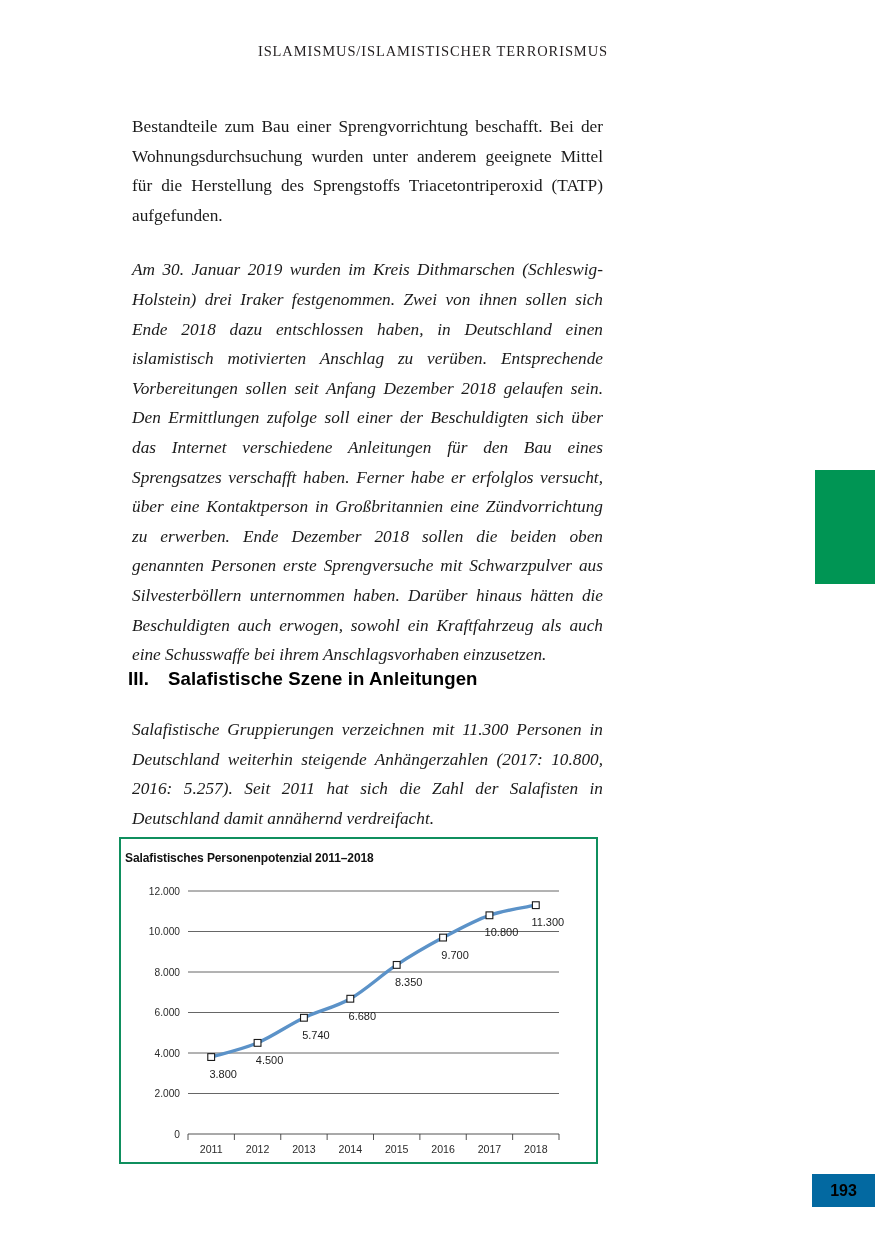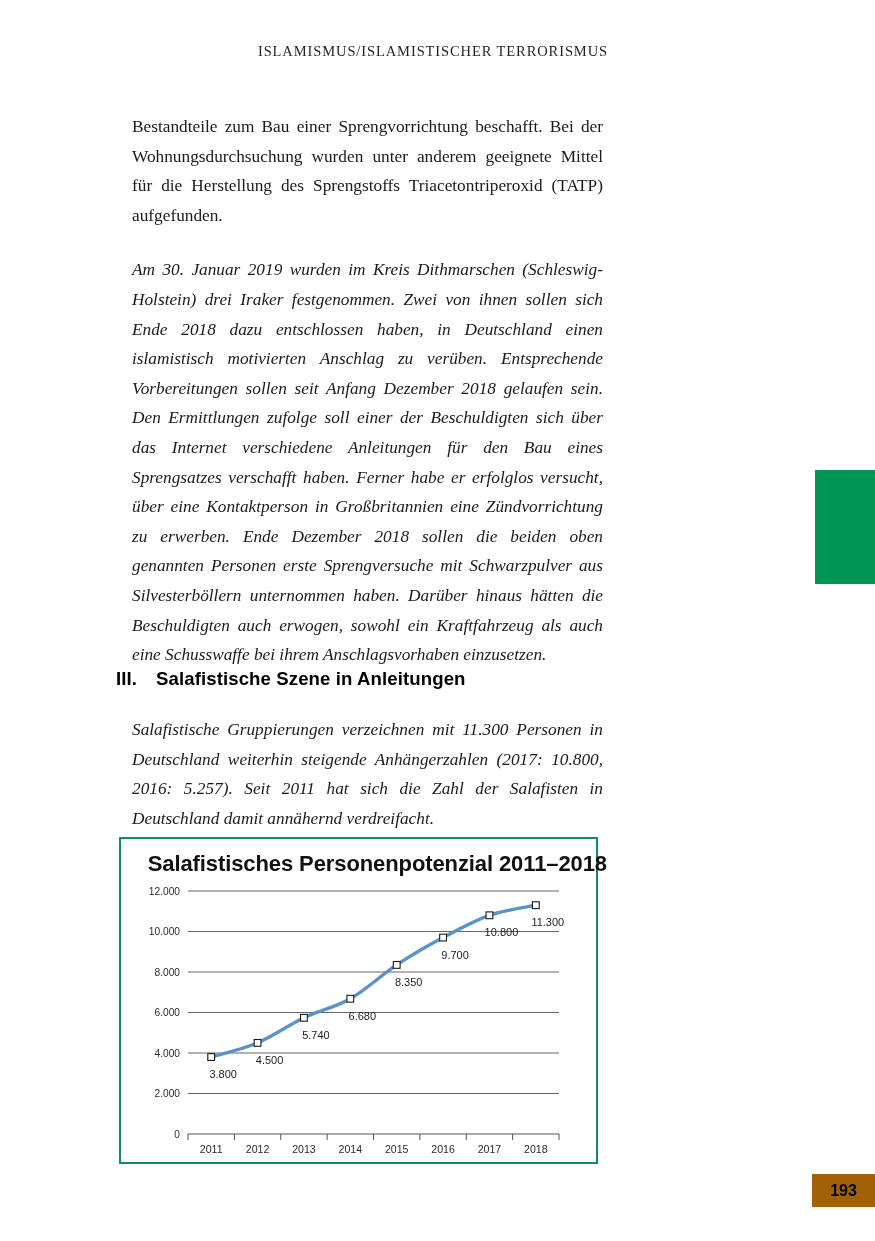--- a/index.html
+++ b/index.html
@@ -56,20 +56,21 @@
     font-family: "Liberation Sans", sans-serif;
     font-weight: bold;
     font-size: 18.6px;
     color: #000000;
     letter-spacing: 0.1px;
     white-space: nowrap;
   }
   .section-heading .numeral {
     display: inline-block;
     width: 40px;
+    margin-left: 12px;
   }
 
   
   .after-heading {
     position: absolute;
     left: 116px;
     top: 715px;
     width: 487px;
   }
 
@@ -83,21 +84,21 @@
     background: #009554;
   }
 
   
   .page-number-box {
     position: absolute;
     left: 812px;
     top: 1174px;
     width: 63px;
     height: 33px;
-    background: #a16207;
+    background: #0369a1;
     display: flex;
     align-items: center;
     justify-content: center;
   }
   .page-number-box span {
     font-family: "Liberation Sans", sans-serif;
     font-weight: bold;
     font-size: 16px;
     color: #000;
   }
@@ -108,27 +109,27 @@
     left: 119px;
     top: 837px;
     width: 479px;
     height: 327px;
     border: 2px solid #0f8f5e;
     background: #ffffff;
     box-sizing: border-box;
   }
   .chart-title {
     position: absolute;
-    left: 11px;
+    left: 4px;
     top: 12px;
     width: 100%;
-    text-align: right;
+    text-align: left;
     font-family: "Liberation Sans", sans-serif;
     font-weight: bold;
-    font-size: 22px;
+    font-size: 12px;
     color: #111111;
     letter-spacing: -0.1px;
   }
   .chart-svg {
     position: absolute;
     left: 0;
     top: 0;
   }
   .axis-label {
     font-family: "Liberation Sans", sans-serif;

